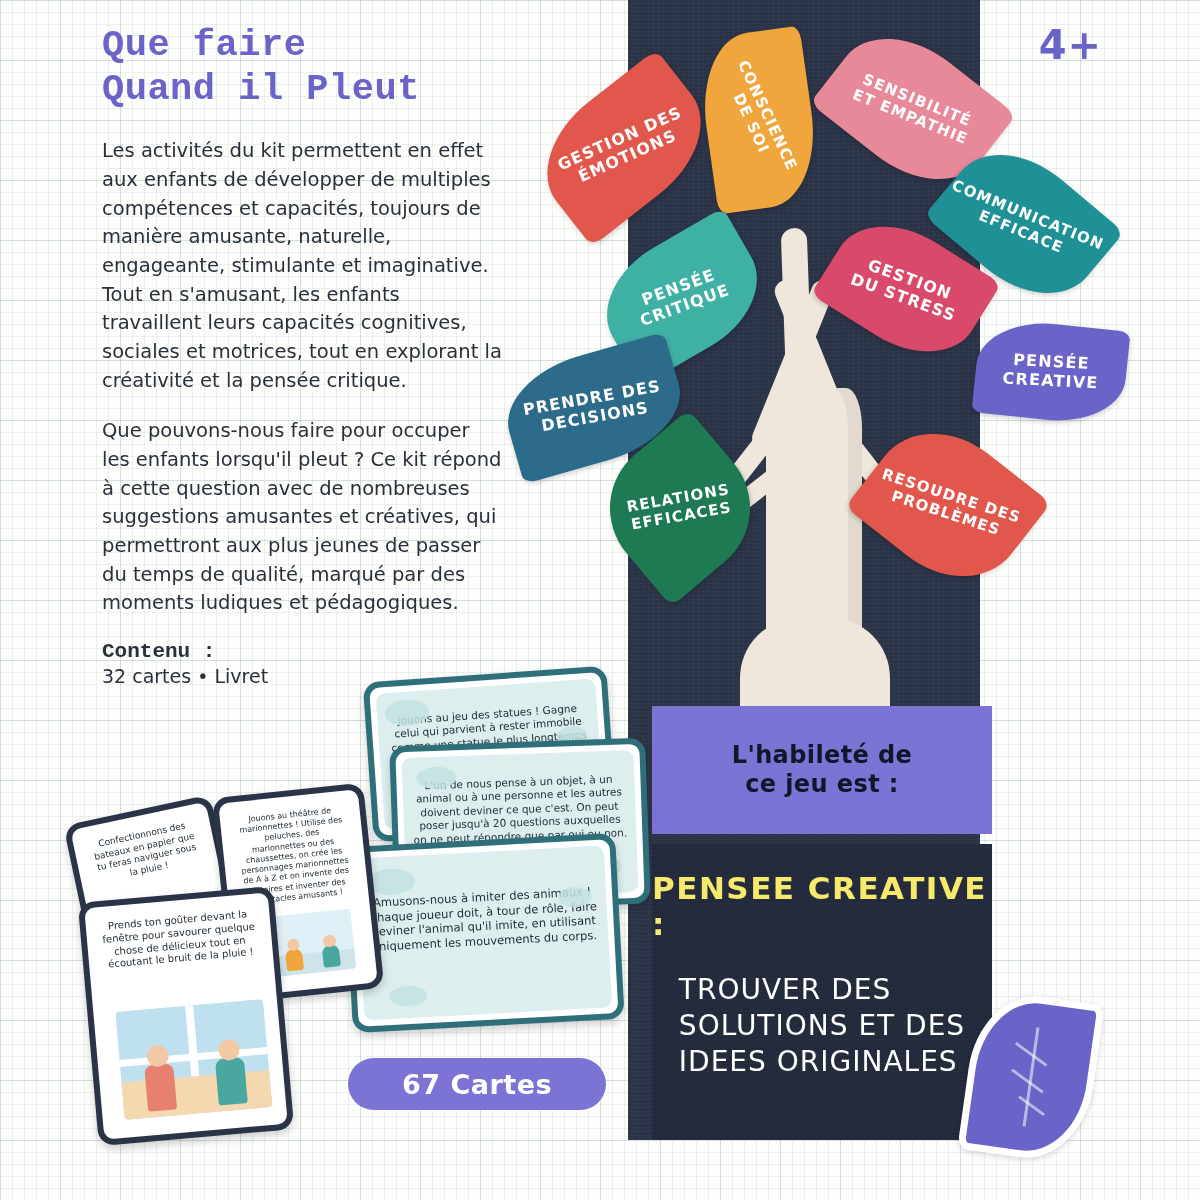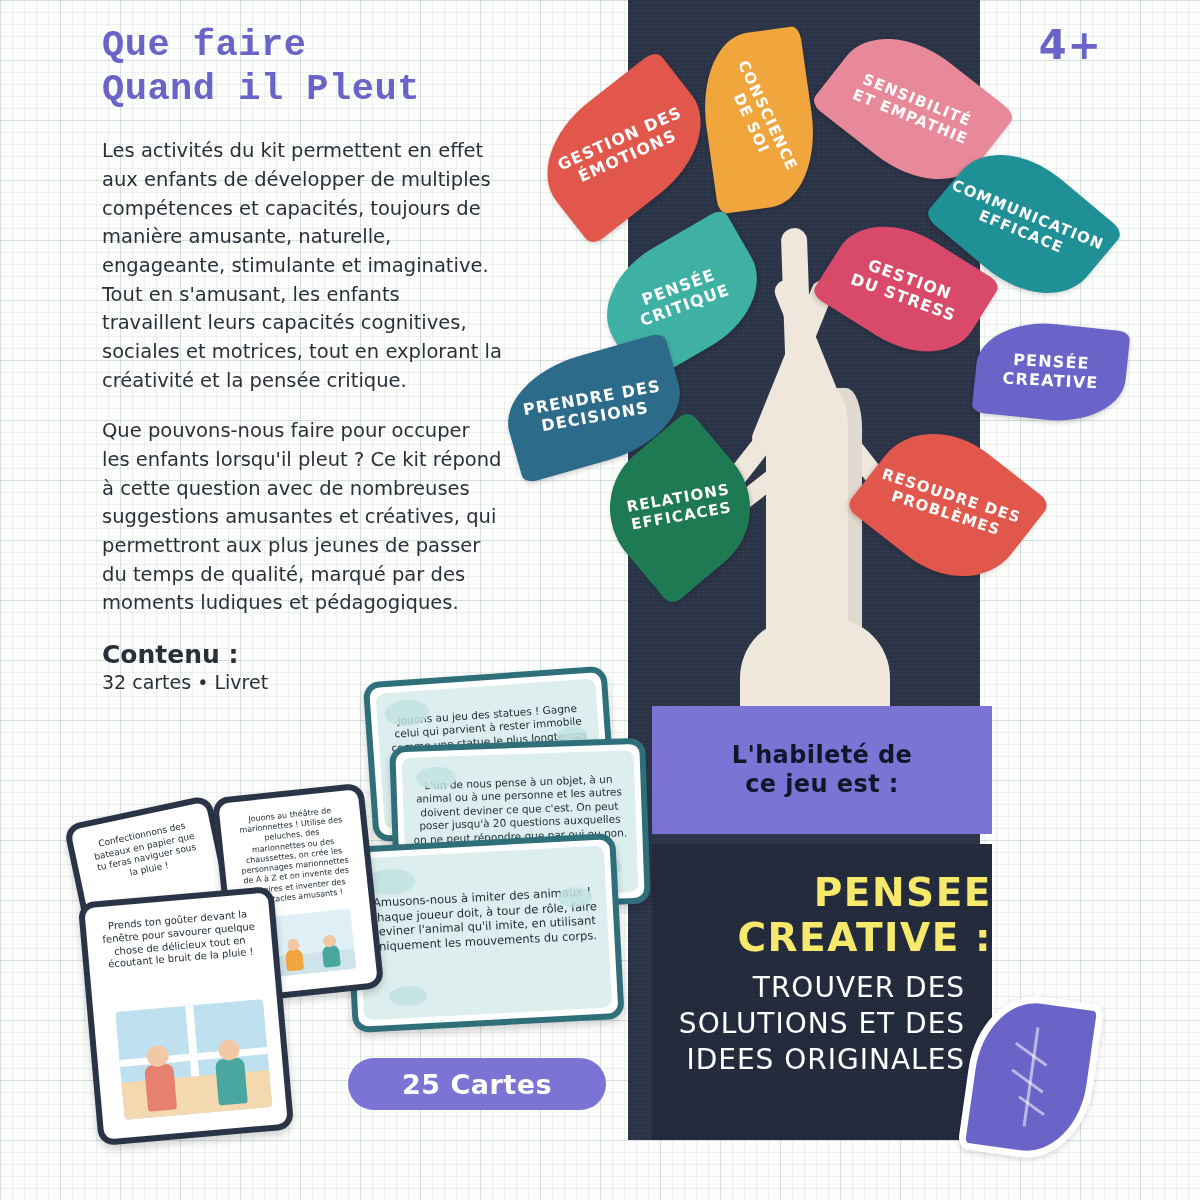--- a/index.html
+++ b/index.html
@@ -46,24 +46,25 @@
     margin: 0 0 26px 0;
     white-space: pre-line;
   }
   .body-par {
     font-size: 19.5px;
     line-height: 1.47;
     color: #2a2f3a;
     margin: 0 0 22px 0;
   }
   #contenu-label {
-    font-size: 25px;
+    font-size: 21px;
     font-weight: bold;
     color: #2a2f3a;
     margin: 14px 0 2px 0;
+    font-family: Liberation Mono, monospace;
   }
   #contenu-value {
     font-size: 19px;
     color: #2a2f3a;
   }
 
   
   #age-badge {
     position: absolute;
     right: 98px;
@@ -181,33 +182,33 @@
       repeating-linear-gradient(0deg, rgba(255,255,255,0.02) 0 1px, transparent 1px 4px);
     display: flex;
     flex-direction: column;
     align-items: center;
     justify-content: flex-start;
     padding-top: 26px;
     box-sizing: border-box;
   }
   #chalk-skill {
     color: #f6e96b;
-    font-size: 39px;
+    font-size: 31px;
     font-weight: bold;
     letter-spacing: 1.5px;
-    text-align: right;
+    text-align: left;
   }
   #chalk-desc {
     color: #ffffff;
     font-size: 28px;
     line-height: 1.28;
     letter-spacing: 1px;
-    text-align: right;
+    text-align: left;
     white-space: pre-line;
-    margin-top: 10px;
+    margin-top: 30px;
   }
 
   
   #corner-leaf {
     position: absolute;
     left: 968px;
     top: 996px;
     width: 112px;
     height: 148px;
     background: #6a63c8;
@@ -461,16 +462,16 @@
           <div class="kid k2" style="right:16%; height:42%;">
               <div class="head"></div>
             </div>
         </div>
       </div>
     </div>
 
   </div>
 
   <div id="cards-pill">
-    <span id="cards-pill-label">25 Cartes</span>
+    <span id="cards-pill-label">67 Cartes</span>
   </div>
 
 </div>
 
 </body></html>

